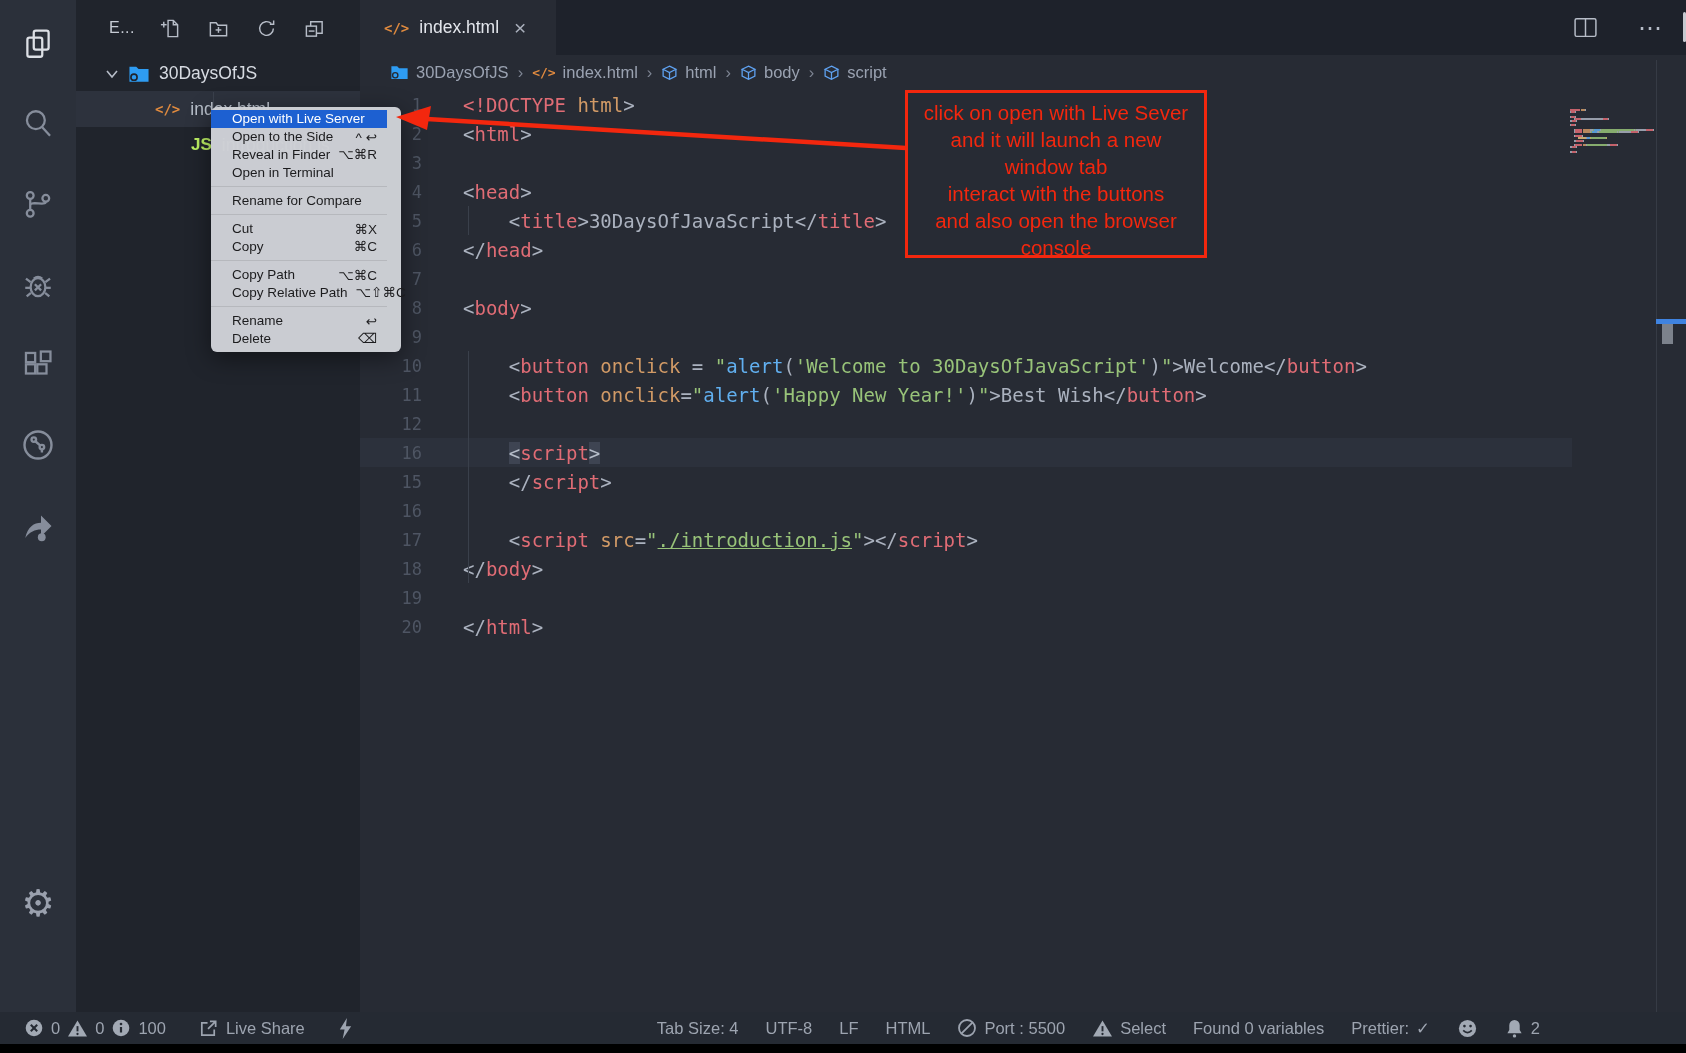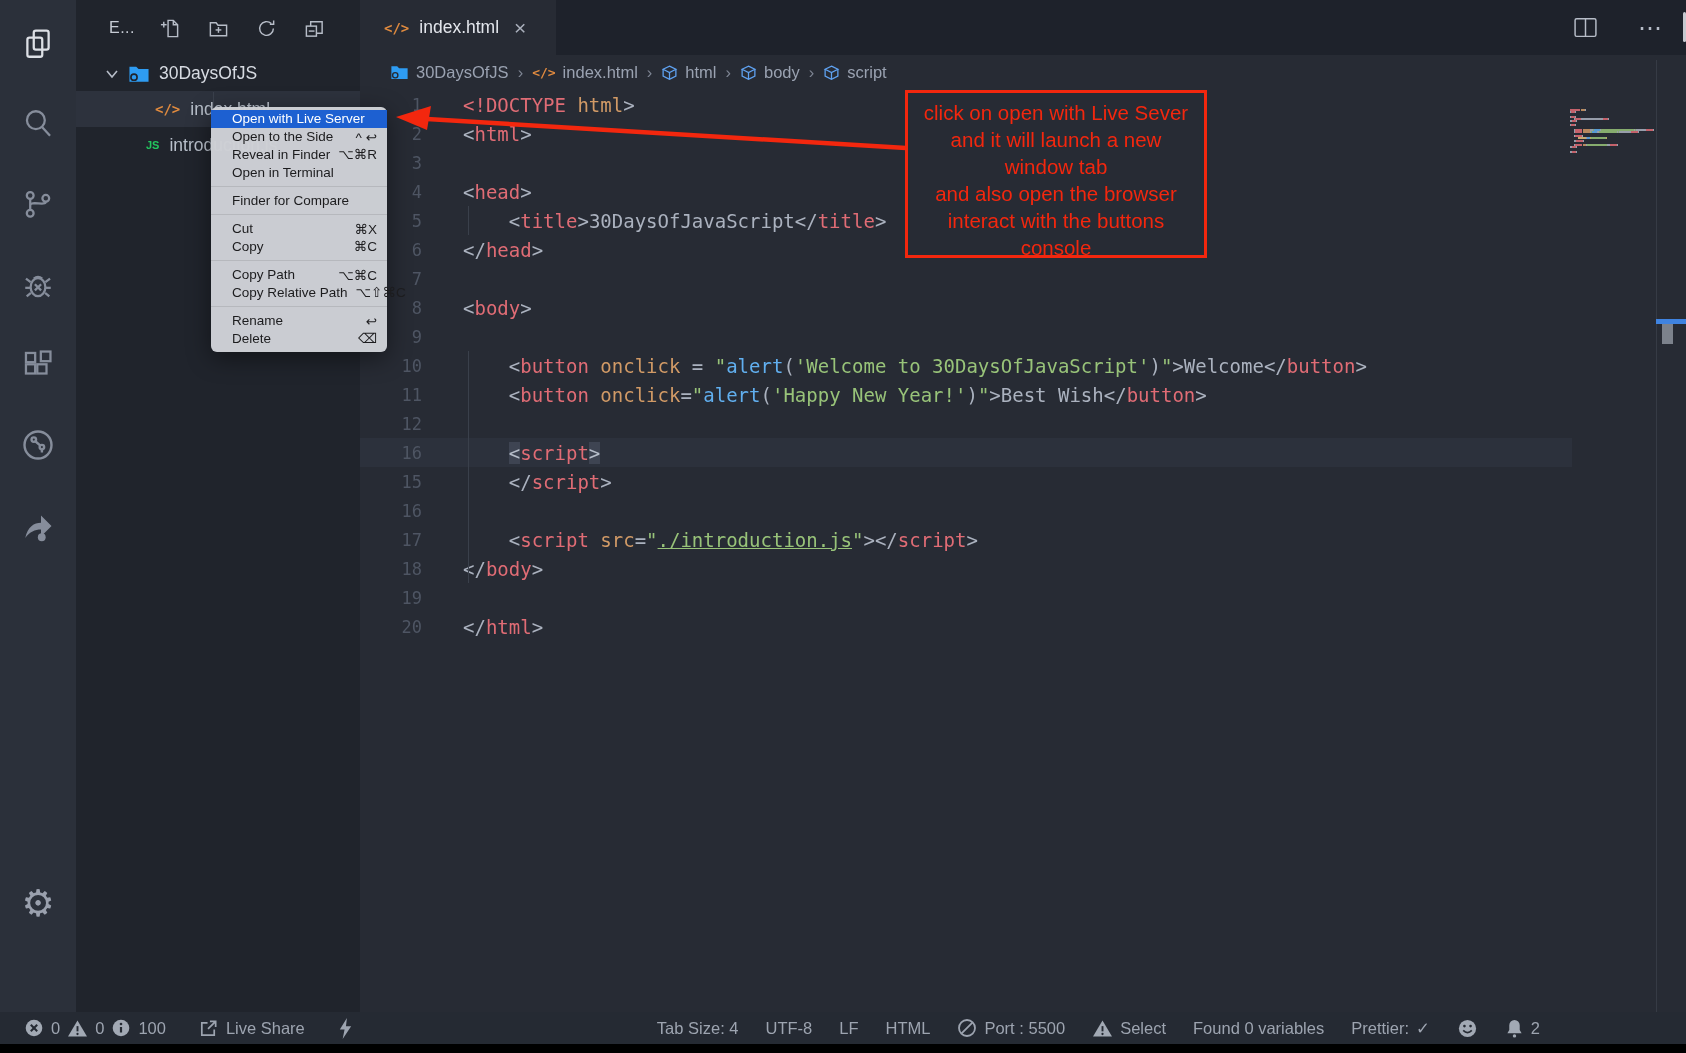--- a/index.html
+++ b/index.html
@@ -18,21 +18,21 @@
   .sb-tools{display:flex;gap:27px;margin-left:24px}
   .sb-tools svg{stroke:#b7bdc8;fill:none;stroke-width:1.5;cursor:pointer}
   .row{display:flex;align-items:center;position:absolute;left:0;width:284px;cursor:pointer}
   .folder-row{top:58px;height:31px}
   .chev{margin-left:28px}
   .folder-ico{margin-left:8px}
   .folder-name{margin-left:9px;color:#d7dbe2;font-size:17.5px}
   .file-row{height:36px;color:#b9c0cb;font-size:17.5px}
   .file-row.selected{background:#2d323d}
   .file-ico-html{margin-left:79px;color:#df8a3f;font-weight:bold;font-size:14px;font-family:"DejaVu Sans Mono",monospace}
-  .file-ico-js{margin-left:70px;color:#22c55e;font-weight:bold;font-size:11px}
+  .file-ico-js{margin-left:115px;color:#bef264;font-weight:bold;font-size:17px}
   .file-name{margin-left:10px}
   .indent-guide-sb{position:absolute;left:137px;top:92px;width:1px;height:74px;background:#3a404c}
   
   .editor-area{position:absolute;left:360px;top:0;width:1326px;height:1012px;background:#272b34}
   .tab-bar{position:absolute;left:0;top:0;width:1326px;height:55px;background:#1e222b}
   .tab{position:absolute;left:0;top:0;width:196px;height:55px;background:#272b34;display:flex;align-items:center;cursor:pointer}
   .tab-file-ico{margin-left:24px;color:#df8a3f;font-weight:bold;font-size:14px;font-family:"DejaVu Sans Mono",monospace}
   .tab-label{margin-left:10px;color:#e3e6ec;font-size:17.5px}
   .tab-close{margin-left:15px;color:#aab0bc;font-size:21px;line-height:1;cursor:pointer}
   .tab-actions{position:absolute;right:22px;top:0;height:55px;display:flex;align-items:center;gap:40px}
@@ -69,21 +69,21 @@
   .status-bar{position:absolute;left:0;top:1012px;width:1686px;height:32px;background:#252a33;color:#9da4b0;
               font-size:16.5px;display:flex;align-items:center;justify-content:space-between}
   .sb-left{display:flex;align-items:center;gap:9px;margin-left:24px}
   .sb-right{display:flex;align-items:center;gap:27px;margin-right:146px}
   .st-item{display:flex;align-items:center;gap:7px;cursor:pointer}
   .st-item svg{flex:none}
   .sb-gap{width:14px}
   .bottom-strip{position:absolute;left:0;top:1044px;width:1686px;height:9px;background:#000}
   
   .context-menu{position:absolute;left:211px;top:107px;width:176px;background:rgba(206,208,213,.98);
-       border-radius:6px;box-shadow:0 6px 24px rgba(0,0,0,.45);padding:3px 0 5px 0;z-index:40;
+       border-radius:6px;box-shadow:0 6px 24px rgba(0,0,0,.45);padding:3px 14px 5px 0;z-index:40;
        font-size:13.5px;color:#1c1c1e}
   .menu-item{height:17.8px;display:flex;align-items:center;padding:0 10px 0 21px;cursor:pointer}
   .menu-item .ml{flex:1;white-space:nowrap}
   .menu-item .ms{margin-left:8px;color:#1c1c1e;white-space:nowrap}
   .menu-item.selected{background:#1d60d1;color:#fff}
   .menu-sep{height:1px;background:#b6b8bd;margin:4.7px 0}
   
   .annotation{position:absolute;left:905px;top:90px;width:302px;height:168px;border:3px solid #f3270e;
       box-sizing:border-box;z-index:50;color:#f3270e;font-size:20.5px;line-height:27px;text-align:center;
       padding-top:6px}
@@ -420,21 +420,21 @@
     </div>
     <div class="menu-item">
       <span class="ml">Reveal in Finder</span>
       <span class="ms">⌥⌘R</span>
     </div>
     <div class="menu-item">
       <span class="ml">Open in Terminal</span>
     </div>
     <div class="menu-sep"></div>
     <div class="menu-item">
-      <span class="ml">Finder for Compare</span>
+      <span class="ml">Rename for Compare</span>
     </div>
     <div class="menu-sep"></div>
     <div class="menu-item">
       <span class="ml">Cut</span>
       <span class="ms">⌘X</span>
     </div>
     <div class="menu-item">
       <span class="ml">Copy</span>
       <span class="ms">⌘C</span>
     </div>
@@ -459,16 +459,16 @@
   </div>
 
 <svg class="arrow-svg">
   <line x1="427" y1="119" x2="906" y2="148" stroke="#f3270e" stroke-width="4.5"></line>
   <polygon points="396,117 431,106 427,130" fill="#f3270e"></polygon>
 </svg>
 <div class="annotation" id="annotation">
     <div>click on open with Live Sever</div>
     <div>and it will launch a new</div>
     <div>window tab</div>
+    <div>interact with the buttons</div>
     <div>and also open the browser</div>
-    <div>interact with the buttons</div>
     <div>console</div>
   </div>
 
 </body></html>

